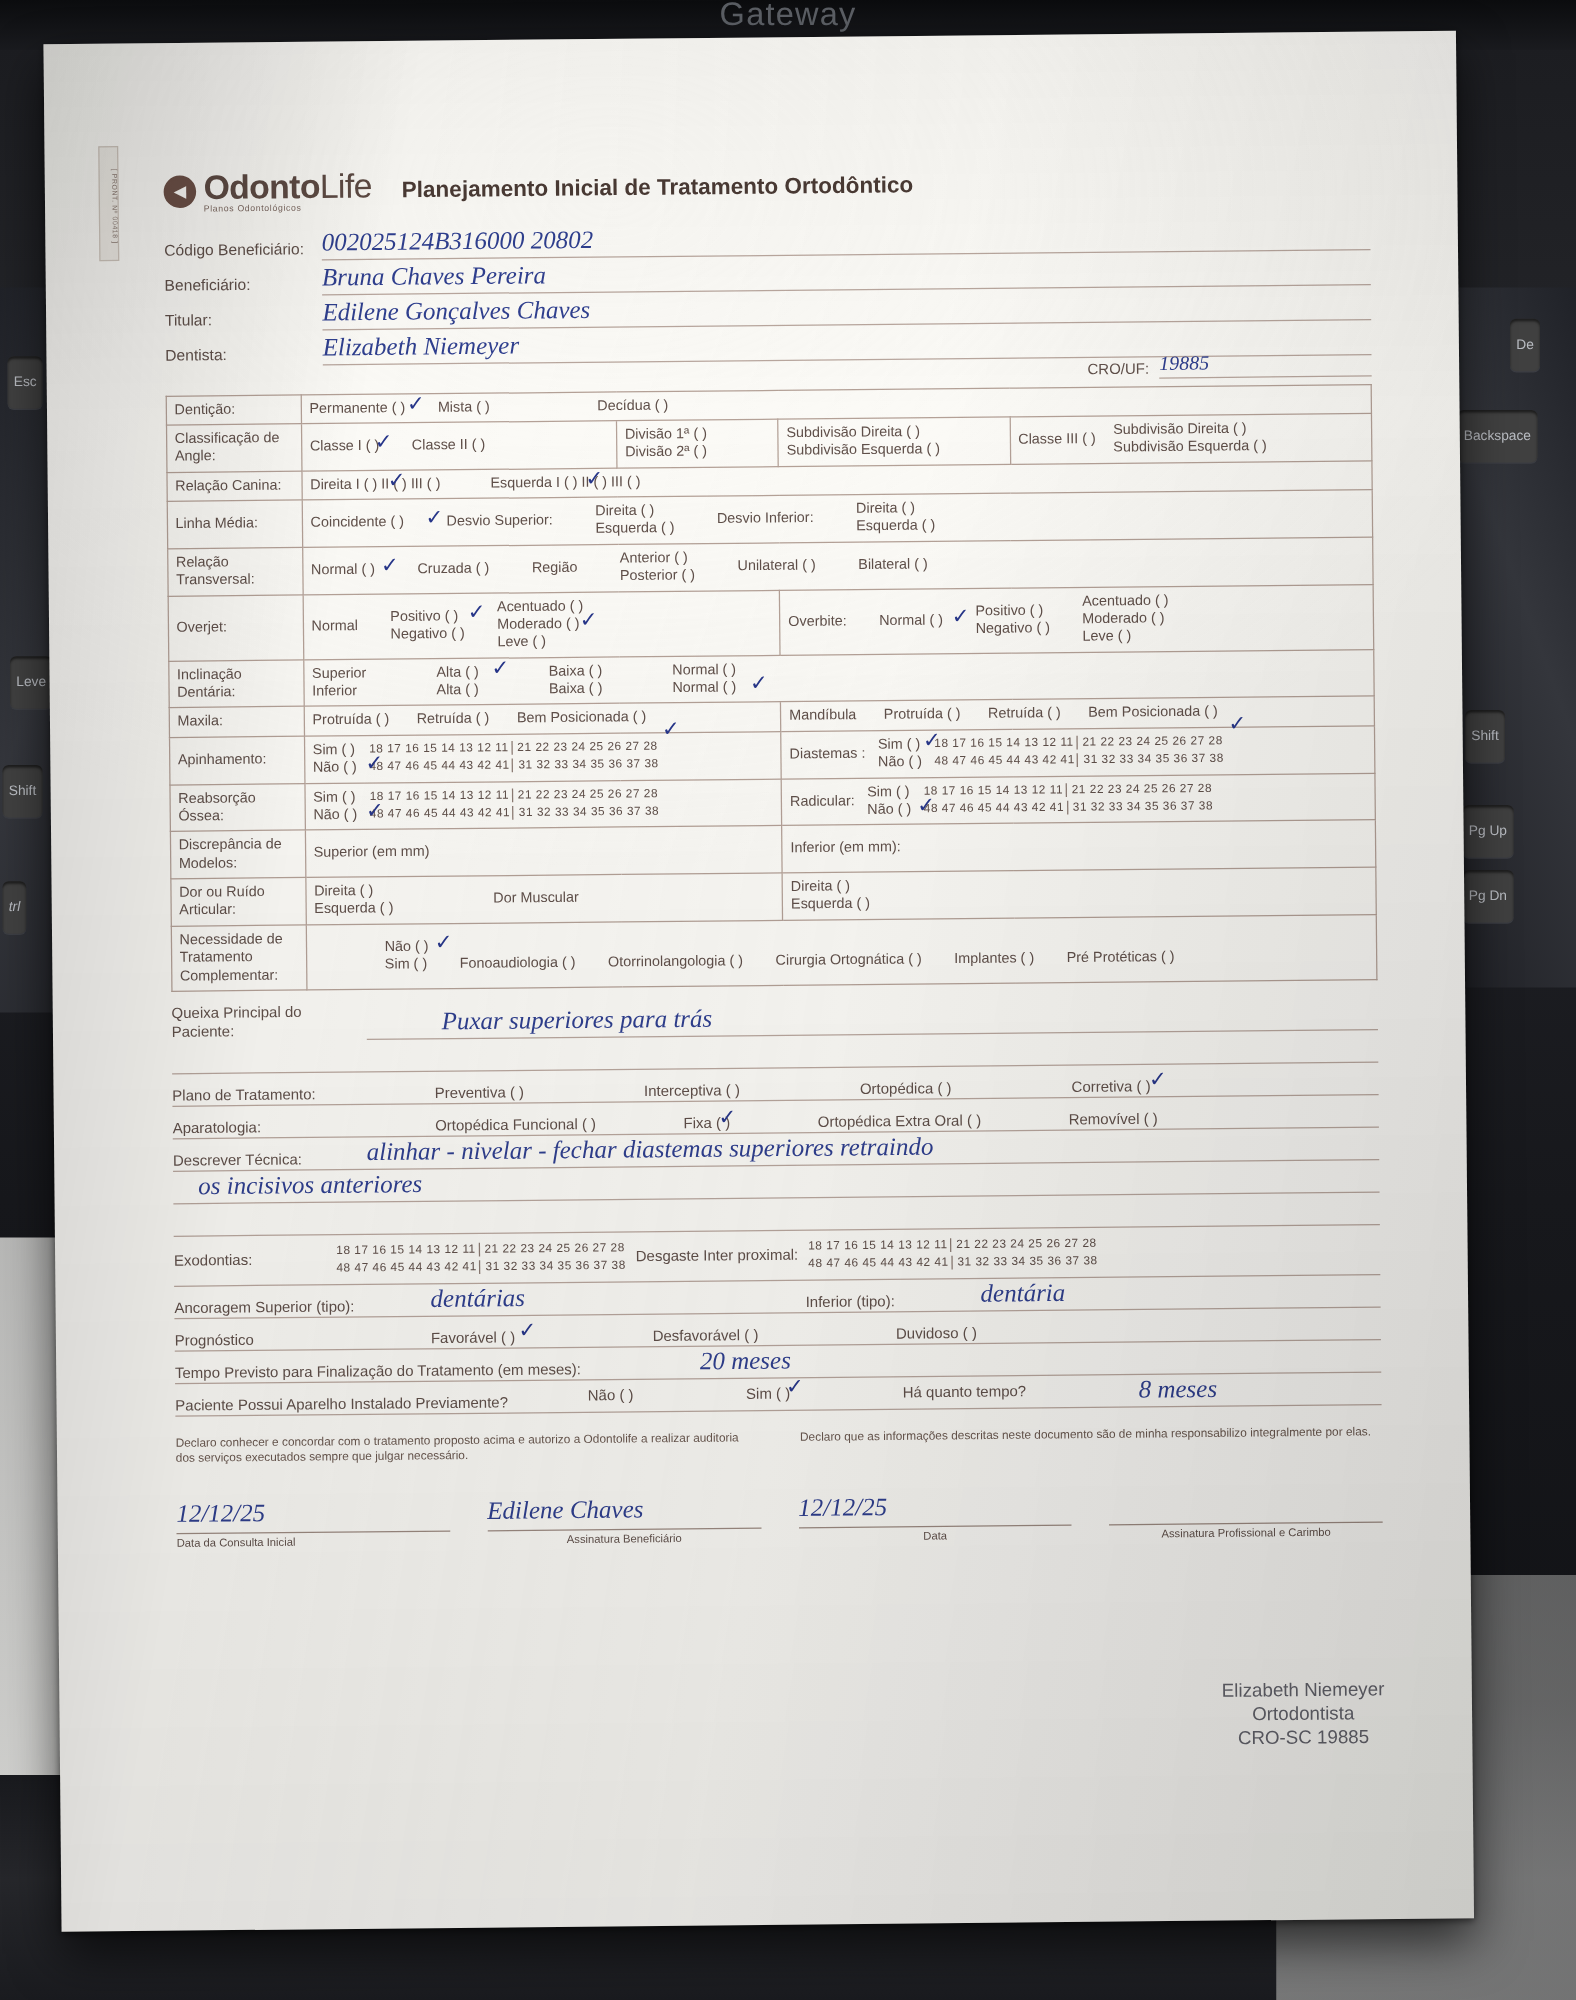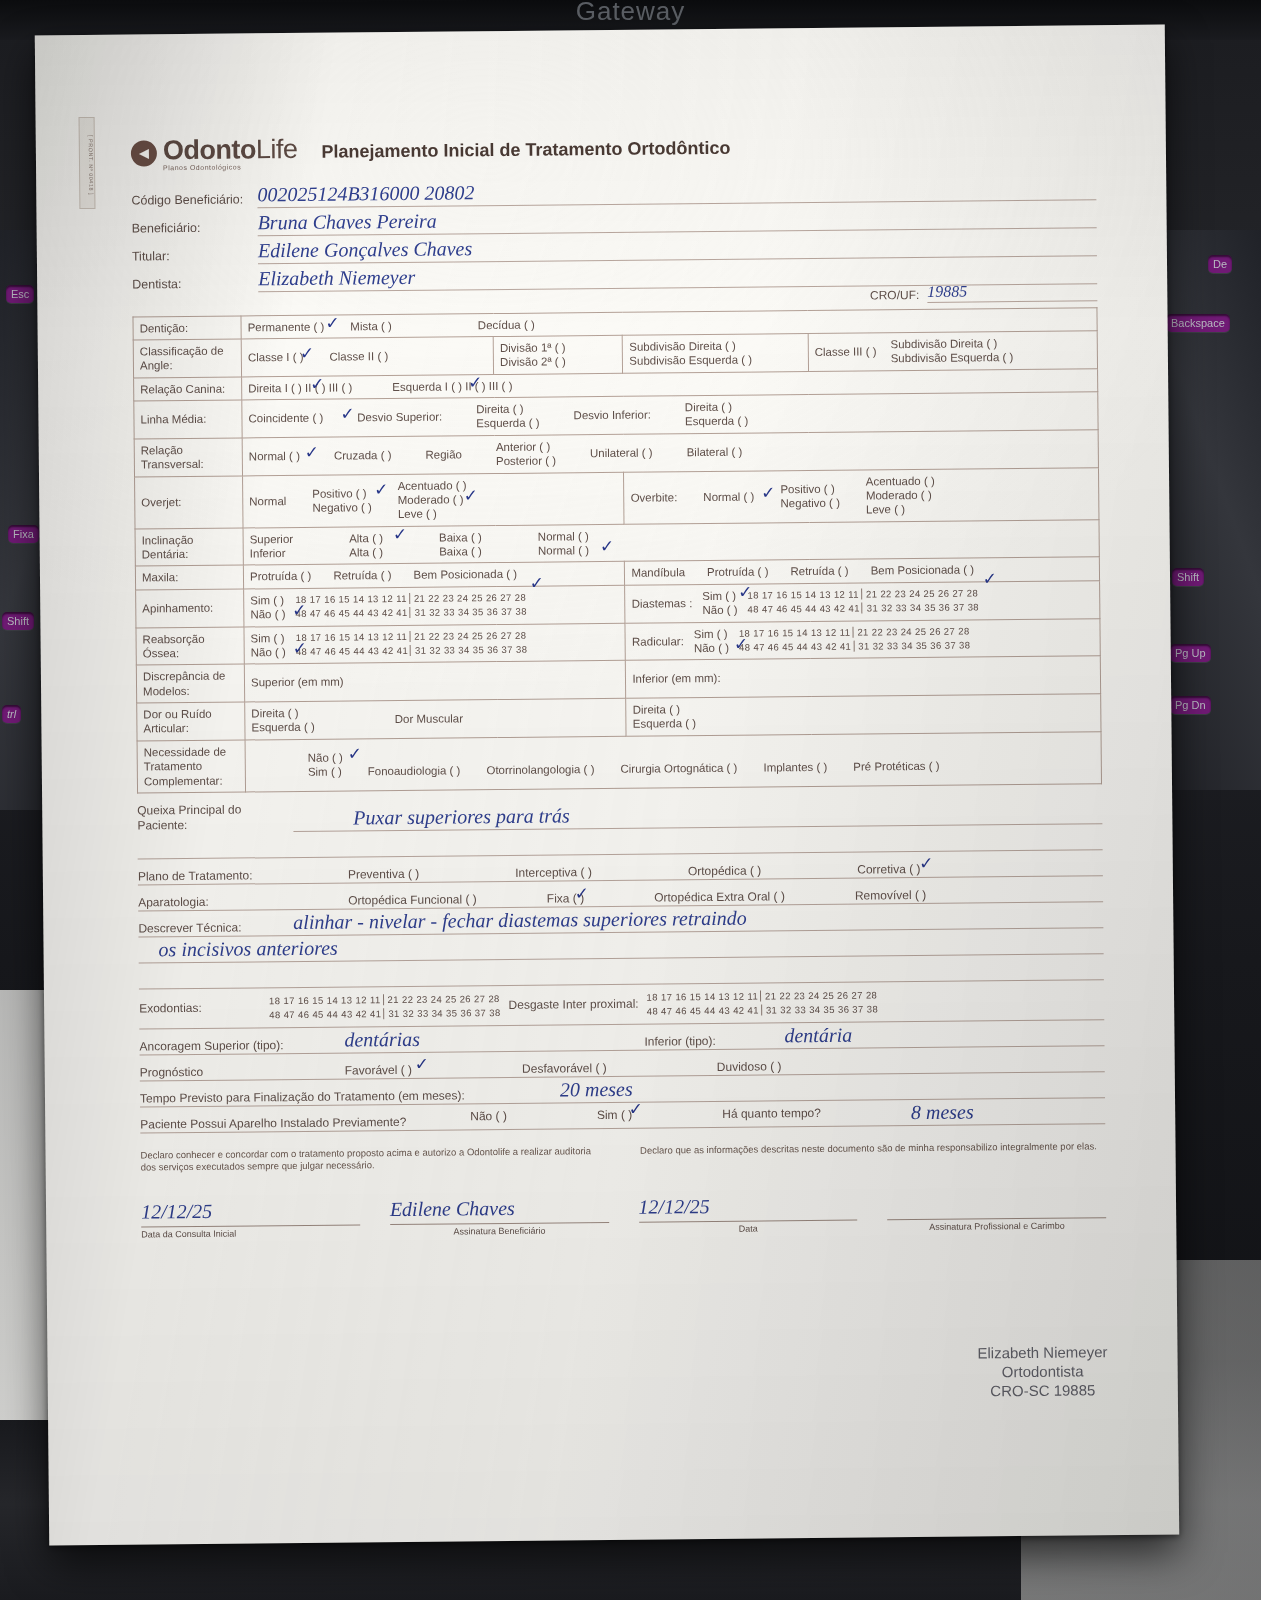--- a/index.html
+++ b/index.html
@@ -20,23 +20,23 @@
   .screen-top { position:absolute; left:0; top:0; width:100%; height:40px;
       background:linear-gradient(180deg,#0b0c0e,#1a1b1f); }
   .gateway { position:absolute; left:50%; top:-4px; transform:translateX(-50%);
       color:#9aa0a8; font-size:26px; letter-spacing:1px; opacity:.55; }
   .deskbottom { position:absolute; left:0; bottom:0; width:100%; height:240px;
       background:linear-gradient(180deg,#101115,#26272b 60%,#1a1b1f); }
   .desk-white { position:absolute; left:0; bottom:180px; width:110px; height:430px;
       background:linear-gradient(180deg,#c9c9c7,#e2e2df); opacity:.9; }
   .desk-white2 { position:absolute; right:0; bottom:0; width:240px; height:340px;
       background:linear-gradient(200deg,#9d9d9b,#c3c3c0); opacity:.55; }
-  .keycap { position:absolute; background:#701a75; border-radius:5px;
+  .keycap { position:absolute; background:#404040; border-radius:5px;
       box-shadow:0 2px 2px rgba(0,0,0,.55) inset, 0 1px 0 #3c3e44;
-      color:#b9bcc2; font-size:11px; padding:3px 5px; }
+      color:#b9bcc2; font-size:11px; padding:15px 5px; }
 
   
   .paper {
     position:absolute; left:42px; top:30px; width:1130px; height:1510px;
     background:#fbfaf6;
     transform: rotate(-0.55deg);
     box-shadow: 0 18px 40px rgba(0,0,0,.65), 0 2px 6px rgba(0,0,0,.5);
   }
   .paper:after{ 
     content:""; position:absolute; inset:0; pointer-events:none;
@@ -103,26 +103,26 @@
 <div class="kbd-left"></div>
 <div class="kbd-right"></div>
 <div class="deskbottom"></div>
 <div class="desk-white"></div>
 <div class="desk-white2"></div>
 
 <div class="keycap" style="left:6px;top:285px;">Esc</div>
 <div class="keycap" style="left:66px;top:282px;">? (F1)</div>
 <div class="keycap" style="left:38px;top:330px;">! 1</div>
 <div class="keycap" style="left:86px;top:415px;">Q</div>
-<div class="keycap" style="left:8px;top:525px;">Fixa</div>
+<div class="keycap" style="left:8px;top:525px;">Leve</div>
 <div class="keycap" style="left:2px;top:612px;">Shift</div>
 <div class="keycap" style="left:2px;top:705px;font-style:italic;">trl</div>
 <div class="keycap" style="left:1140px;top:255px;">Ins</div>
 <div class="keycap" style="left:1208px;top:255px;">De</div>
-<div class="keycap" style="left:1166px;top:314px;">Backspace</div>
+<div class="keycap" style="left:1166px;top:328px;">Backspace</div>
 <div class="keycap" style="left:1172px;top:568px;">Shift</div>
 <div class="keycap" style="left:1170px;top:644px;">Pg Up</div>
 <div class="keycap" style="left:1170px;top:696px;">Pg Dn</div>
 
 <div class="paper">
 
   <div class="form">
 
     <div class="vtag">[ PRONT. Nº 00418 ]</div>
 

